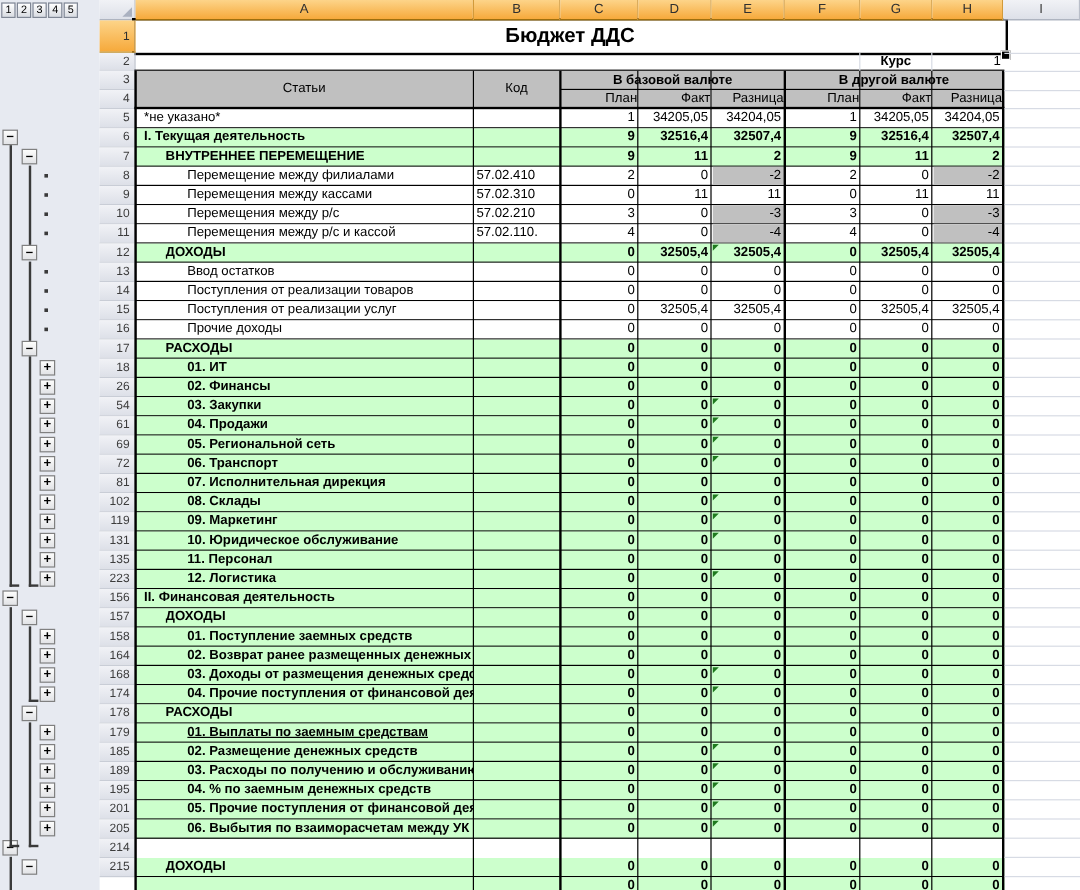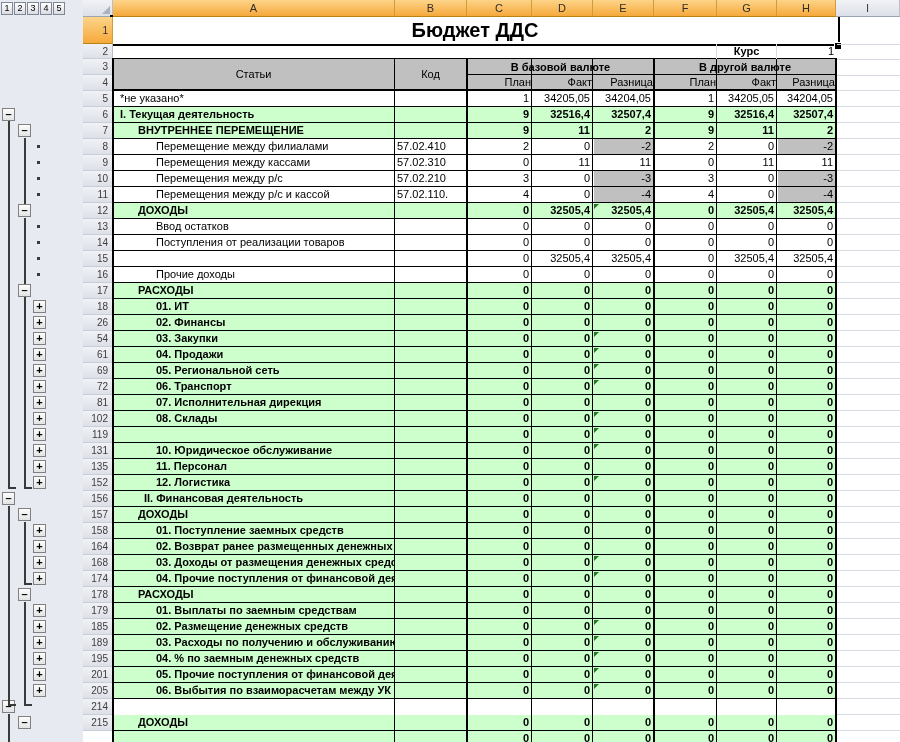--- a/index.html
+++ b/index.html
@@ -42,21 +42,21 @@
   }
   #corner-box .tri{
     position:absolute;right:2px;bottom:2px;width:0;height:0;
     border-left:8px solid transparent;border-bottom:8px solid #aab1c0;
   }
   
   .vline,.hline,.ivline{position:absolute;background:#000;}
   .lightline{position:absolute;background:#d7dbe4;}
   #title-cell{
     position:absolute;left:113px;top:17px;width:724px;height:27px;background:#fff;
-    font-size:20px;font-weight:bold;text-align:center;line-height:26px;color:#000;
+    font-size:17px;font-weight:bold;text-align:center;line-height:26px;color:#000;
   }
   #sel-border{position:absolute;left:110px;top:15px;width:730px;height:31px;box-sizing:border-box;border:2px solid #000;}
   #fill-handle{position:absolute;left:834px;top:42px;width:6px;height:6px;background:#000;border:1px solid #fff;box-sizing:content-box;}
   .hdrblock{position:absolute;background:#c0c0c0;color:#000;font-size:11px;box-sizing:border-box;}
   .hdrblock.cent{display:flex;align-items:center;justify-content:center;text-align:center;}
   .hdrblock.b{font-weight:bold;}
   .hdrblock.lft{padding:1px 0 0 3px;text-align:right;}
   #kurs-label{position:absolute;left:717px;top:44px;width:59px;height:15px;font-size:11px;font-weight:bold;text-align:center;line-height:15px;}
   #kurs-value{position:absolute;left:778px;top:44px;width:56px;height:15px;font-size:11px;text-align:right;line-height:15px;}
   
@@ -243,20 +243,21 @@
       <div class="drow" style="top:235px;">
         <div class="cell" style="left:43px;width:239px;">Поступления от реализации товаров</div>
         <div class="cell num" style="left:355px;width:61px;padding-right:3px;">0</div>
         <div class="cell num" style="left:420px;width:57px;padding-right:3px;">0</div>
         <div class="cell num" style="left:481px;width:57px;padding-right:3px;">0</div>
         <div class="cell num" style="left:542px;width:59px;padding-right:3px;">0</div>
         <div class="cell num" style="left:605px;width:56px;padding-right:3px;">0</div>
         <div class="cell num" style="left:665px;width:55px;padding-right:3px;">0</div>
       </div>
       <div class="drow" style="top:251px;">
+        <div class="cell" style="left:43px;width:239px;">Поступления от реализации услуг</div>
         <div class="cell num" style="left:355px;width:61px;padding-right:3px;">0</div>
         <div class="cell num" style="left:420px;width:57px;padding-right:3px;">32505,4</div>
         <div class="cell num" style="left:481px;width:57px;padding-right:3px;">32505,4</div>
         <div class="cell num" style="left:542px;width:59px;padding-right:3px;">0</div>
         <div class="cell num" style="left:605px;width:56px;padding-right:3px;">32505,4</div>
         <div class="cell num" style="left:665px;width:55px;padding-right:3px;">32505,4</div>
       </div>
       <div class="drow" style="top:267px;">
         <div class="cell" style="left:43px;width:239px;">Прочие доходы</div>
         <div class="cell num" style="left:355px;width:61px;padding-right:3px;">0</div>
@@ -346,20 +347,21 @@
         <div class="cell b" style="left:43px;width:239px;">08. Склады</div>
         <div class="cell num b" style="left:355px;width:61px;padding-right:3px;">0</div>
         <div class="cell num b" style="left:420px;width:57px;padding-right:3px;">0</div>
         <div class="cell num b" style="left:481px;width:57px;padding-right:3px;">0</div>
         <div class="cell num b" style="left:542px;width:59px;padding-right:3px;">0</div>
         <div class="cell num b" style="left:605px;width:56px;padding-right:3px;">0</div>
         <div class="cell num b" style="left:665px;width:55px;padding-right:3px;">0</div>
         <div class="tri-mark" style="left:481px;top:1px;"></div>
       </div>
       <div class="drow green" style="top:427px;">
+        <div class="cell b" style="left:43px;width:239px;">09. Маркетинг</div>
         <div class="cell num b" style="left:355px;width:61px;padding-right:3px;">0</div>
         <div class="cell num b" style="left:420px;width:57px;padding-right:3px;">0</div>
         <div class="cell num b" style="left:481px;width:57px;padding-right:3px;">0</div>
         <div class="cell num b" style="left:542px;width:59px;padding-right:3px;">0</div>
         <div class="cell num b" style="left:605px;width:56px;padding-right:3px;">0</div>
         <div class="cell num b" style="left:665px;width:55px;padding-right:3px;">0</div>
         <div class="tri-mark" style="left:481px;top:1px;"></div>
       </div>
       <div class="drow green" style="top:443px;">
         <div class="cell b" style="left:43px;width:239px;">10. Юридическое обслуживание</div>
@@ -384,21 +386,21 @@
         <div class="cell b" style="left:43px;width:239px;">12. Логистика</div>
         <div class="cell num b" style="left:355px;width:61px;padding-right:3px;">0</div>
         <div class="cell num b" style="left:420px;width:57px;padding-right:3px;">0</div>
         <div class="cell num b" style="left:481px;width:57px;padding-right:3px;">0</div>
         <div class="cell num b" style="left:542px;width:59px;padding-right:3px;">0</div>
         <div class="cell num b" style="left:605px;width:56px;padding-right:3px;">0</div>
         <div class="cell num b" style="left:665px;width:55px;padding-right:3px;">0</div>
         <div class="tri-mark" style="left:481px;top:1px;"></div>
       </div>
       <div class="drow green" style="top:491px;">
-        <div class="cell b" style="left:7px;width:275px;margin-left:24px;">II. Финансовая деятельность</div>
+        <div class="cell b" style="left:7px;width:275px;">II. Финансовая деятельность</div>
         <div class="cell num b" style="left:355px;width:61px;padding-right:3px;">0</div>
         <div class="cell num b" style="left:420px;width:57px;padding-right:3px;">0</div>
         <div class="cell num b" style="left:481px;width:57px;padding-right:3px;">0</div>
         <div class="cell num b" style="left:542px;width:59px;padding-right:3px;">0</div>
         <div class="cell num b" style="left:605px;width:56px;padding-right:3px;">0</div>
         <div class="cell num b" style="left:665px;width:55px;padding-right:3px;">0</div>
       </div>
       <div class="drow green" style="top:507px;">
         <div class="cell b" style="left:25px;width:257px;">ДОХОДЫ</div>
         <div class="cell num b" style="left:355px;width:61px;padding-right:3px;">0</div>
@@ -449,21 +451,21 @@
       <div class="drow green" style="top:587px;">
         <div class="cell b" style="left:25px;width:257px;">РАСХОДЫ</div>
         <div class="cell num b" style="left:355px;width:61px;padding-right:3px;">0</div>
         <div class="cell num b" style="left:420px;width:57px;padding-right:3px;">0</div>
         <div class="cell num b" style="left:481px;width:57px;padding-right:3px;">0</div>
         <div class="cell num b" style="left:542px;width:59px;padding-right:3px;">0</div>
         <div class="cell num b" style="left:605px;width:56px;padding-right:3px;">0</div>
         <div class="cell num b" style="left:665px;width:55px;padding-right:3px;">0</div>
       </div>
       <div class="drow green" style="top:603px;">
-        <div class="cell b" style="left:43px;width:239px;">01. Выплаты по заемным средствам</div>
+        <div class="cell b" style="left:43px;width:239px;text-decoration:underline;">01. Выплаты по заемным средствам</div>
         <div class="cell num b" style="left:355px;width:61px;padding-right:3px;">0</div>
         <div class="cell num b" style="left:420px;width:57px;padding-right:3px;">0</div>
         <div class="cell num b" style="left:481px;width:57px;padding-right:3px;">0</div>
         <div class="cell num b" style="left:542px;width:59px;padding-right:3px;">0</div>
         <div class="cell num b" style="left:605px;width:56px;padding-right:3px;">0</div>
         <div class="cell num b" style="left:665px;width:55px;padding-right:3px;">0</div>
       </div>
       <div class="drow green" style="top:619px;">
         <div class="cell b" style="left:43px;width:239px;">02. Размещение денежных средств</div>
         <div class="cell num b" style="left:355px;width:61px;padding-right:3px;">0</div>
@@ -572,21 +574,21 @@
     <div class="rowhdr" style="left:83px;top:315px;width:30px;height:16px;line-height:16px;">26</div>
     <div class="rowhdr" style="left:83px;top:331px;width:30px;height:16px;line-height:16px;">54</div>
     <div class="rowhdr" style="left:83px;top:347px;width:30px;height:16px;line-height:16px;">61</div>
     <div class="rowhdr" style="left:83px;top:363px;width:30px;height:16px;line-height:16px;text-align:right;">69</div>
     <div class="rowhdr" style="left:83px;top:379px;width:30px;height:16px;line-height:16px;">72</div>
     <div class="rowhdr" style="left:83px;top:395px;width:30px;height:16px;line-height:16px;">81</div>
     <div class="rowhdr" style="left:83px;top:411px;width:30px;height:16px;line-height:16px;">102</div>
     <div class="rowhdr" style="left:83px;top:427px;width:30px;height:16px;line-height:16px;">119</div>
     <div class="rowhdr" style="left:83px;top:443px;width:30px;height:16px;line-height:16px;">131</div>
     <div class="rowhdr" style="left:83px;top:459px;width:30px;height:16px;line-height:16px;">135</div>
-    <div class="rowhdr" style="left:83px;top:475px;width:30px;height:16px;line-height:16px;">152</div>
+    <div class="rowhdr" style="left:83px;top:475px;width:30px;height:16px;line-height:16px;">223</div>
     <div class="rowhdr" style="left:83px;top:491px;width:30px;height:16px;line-height:16px;">156</div>
     <div class="rowhdr" style="left:83px;top:507px;width:30px;height:16px;line-height:16px;">157</div>
     <div class="rowhdr" style="left:83px;top:523px;width:30px;height:16px;line-height:16px;">158</div>
     <div class="rowhdr" style="left:83px;top:539px;width:30px;height:16px;line-height:16px;">164</div>
     <div class="rowhdr" style="left:83px;top:555px;width:30px;height:16px;line-height:16px;">168</div>
     <div class="rowhdr" style="left:83px;top:571px;width:30px;height:16px;line-height:16px;">174</div>
     <div class="rowhdr" style="left:83px;top:587px;width:30px;height:16px;line-height:16px;">178</div>
     <div class="rowhdr" style="left:83px;top:603px;width:30px;height:16px;line-height:16px;">179</div>
     <div class="rowhdr" style="left:83px;top:619px;width:30px;height:16px;line-height:16px;">185</div>
     <div class="rowhdr" style="left:83px;top:635px;width:30px;height:16px;line-height:16px;">189</div>

